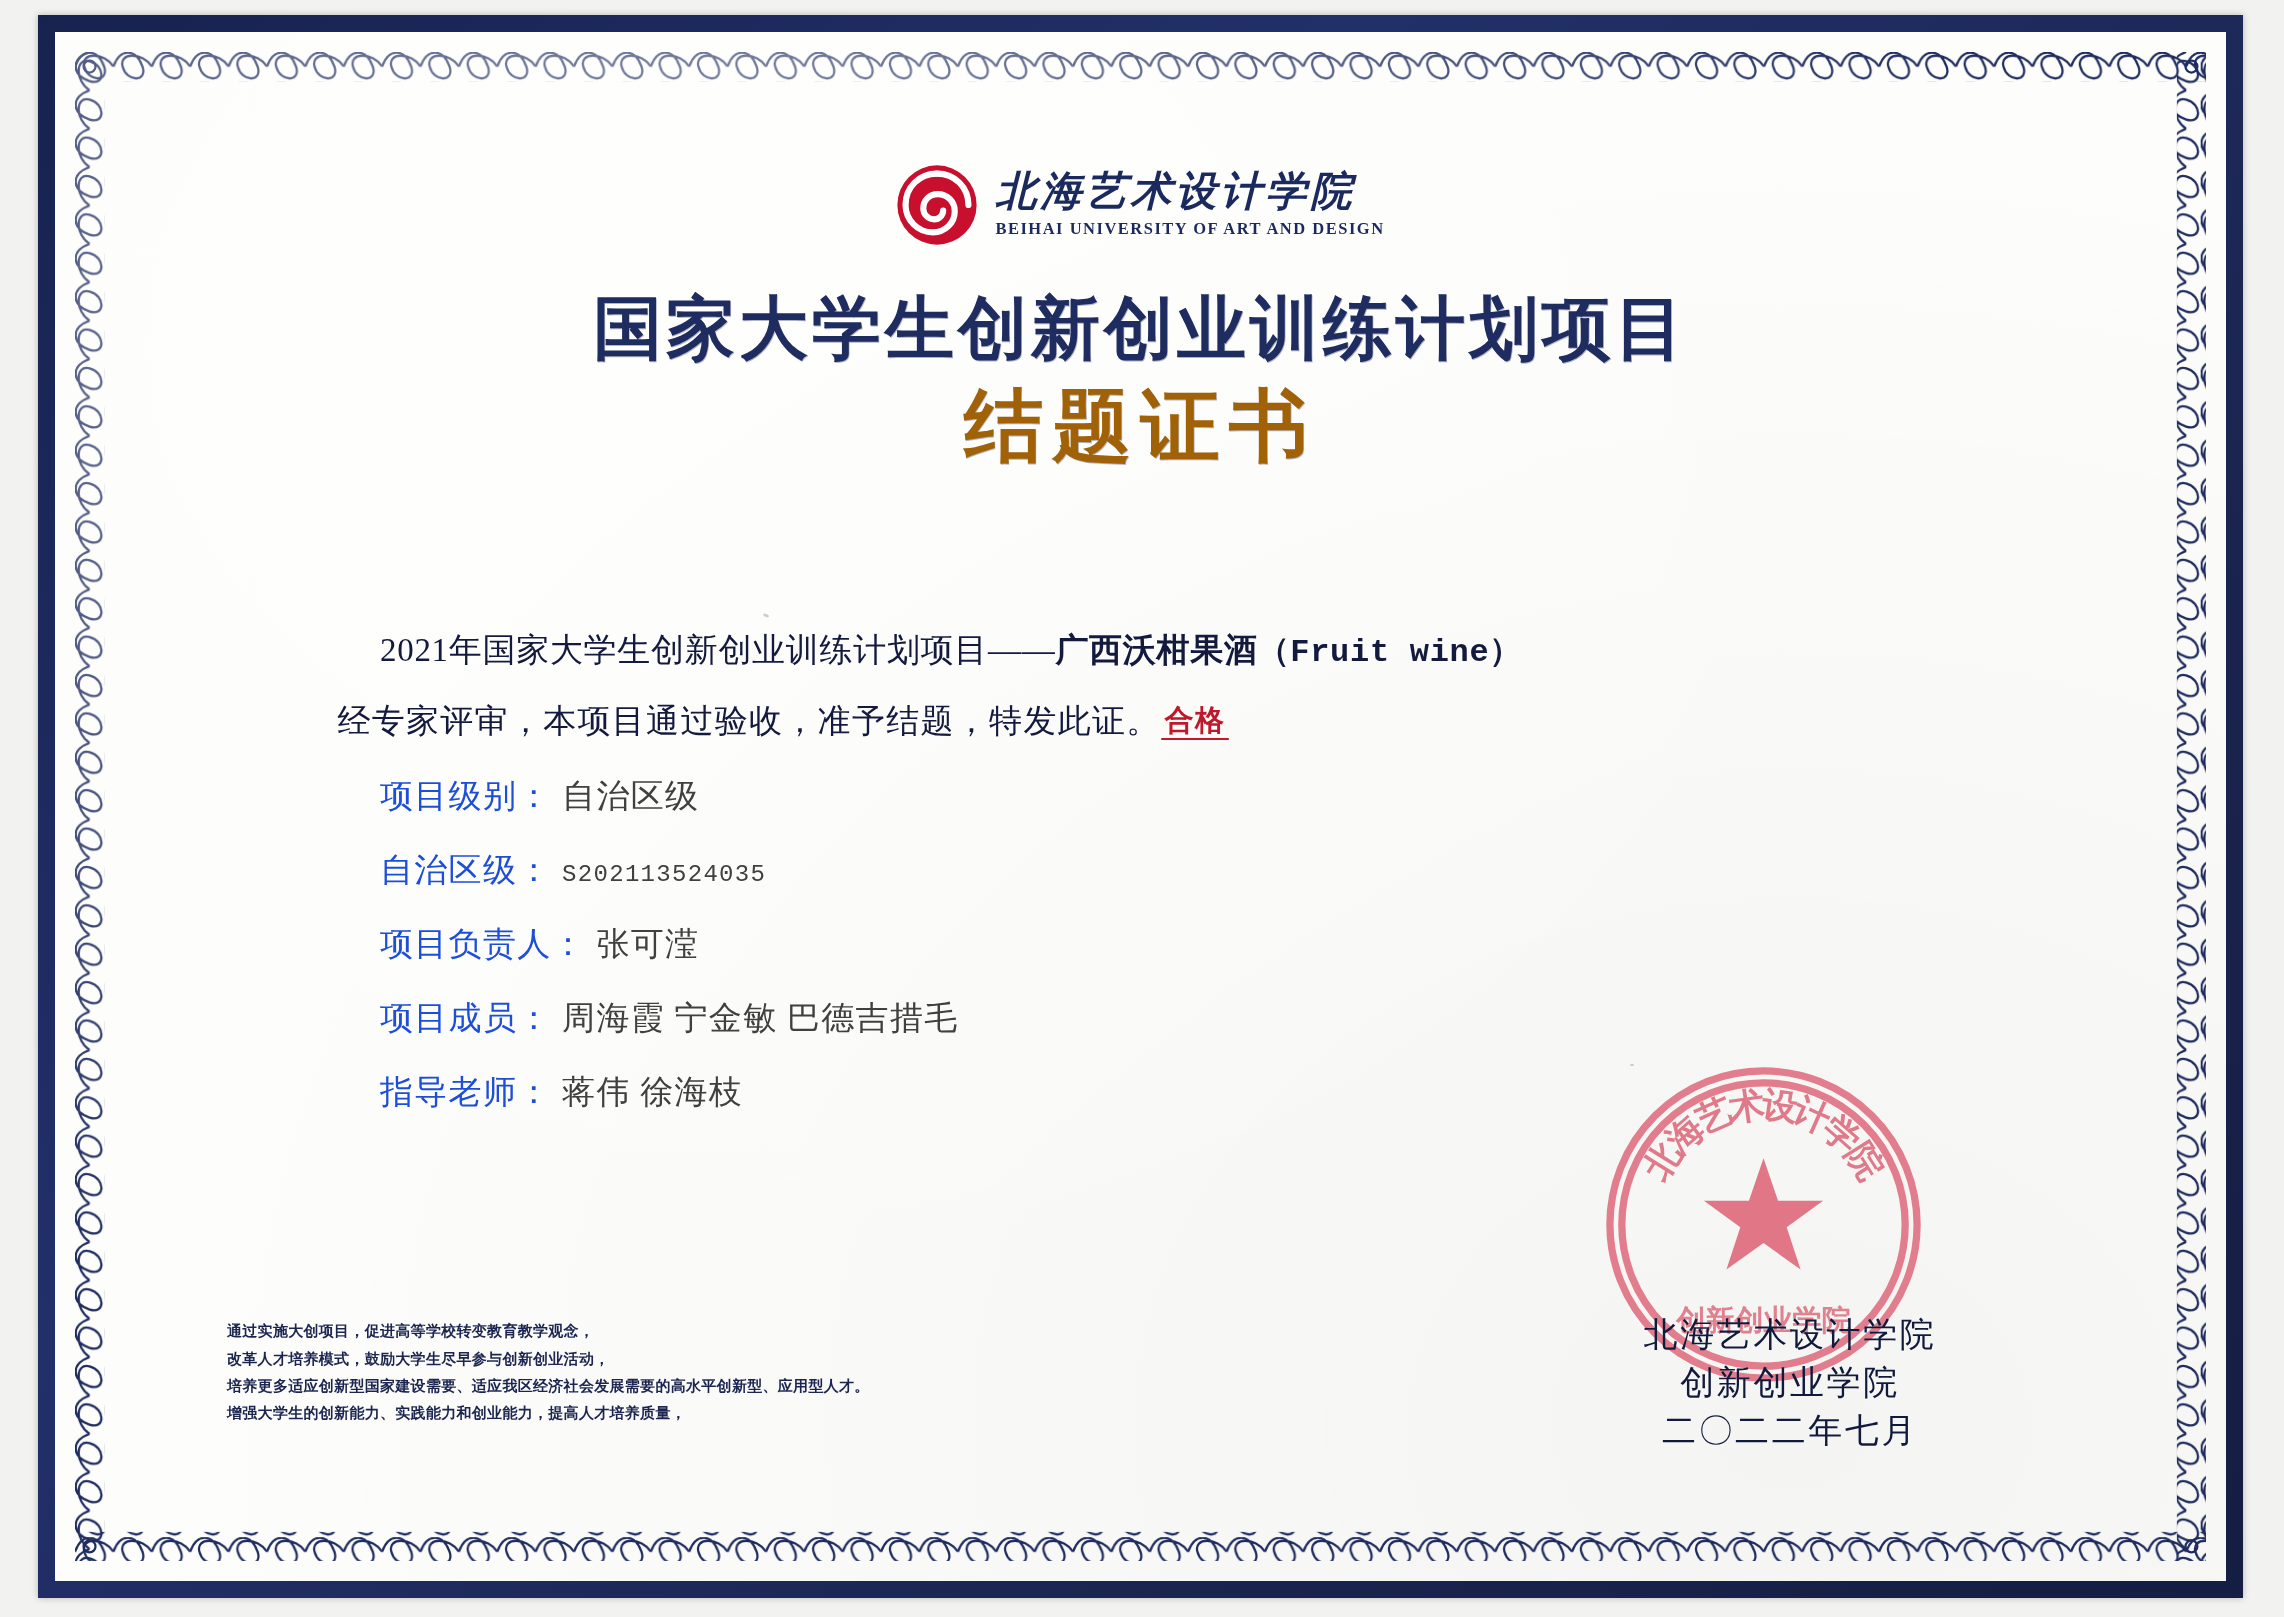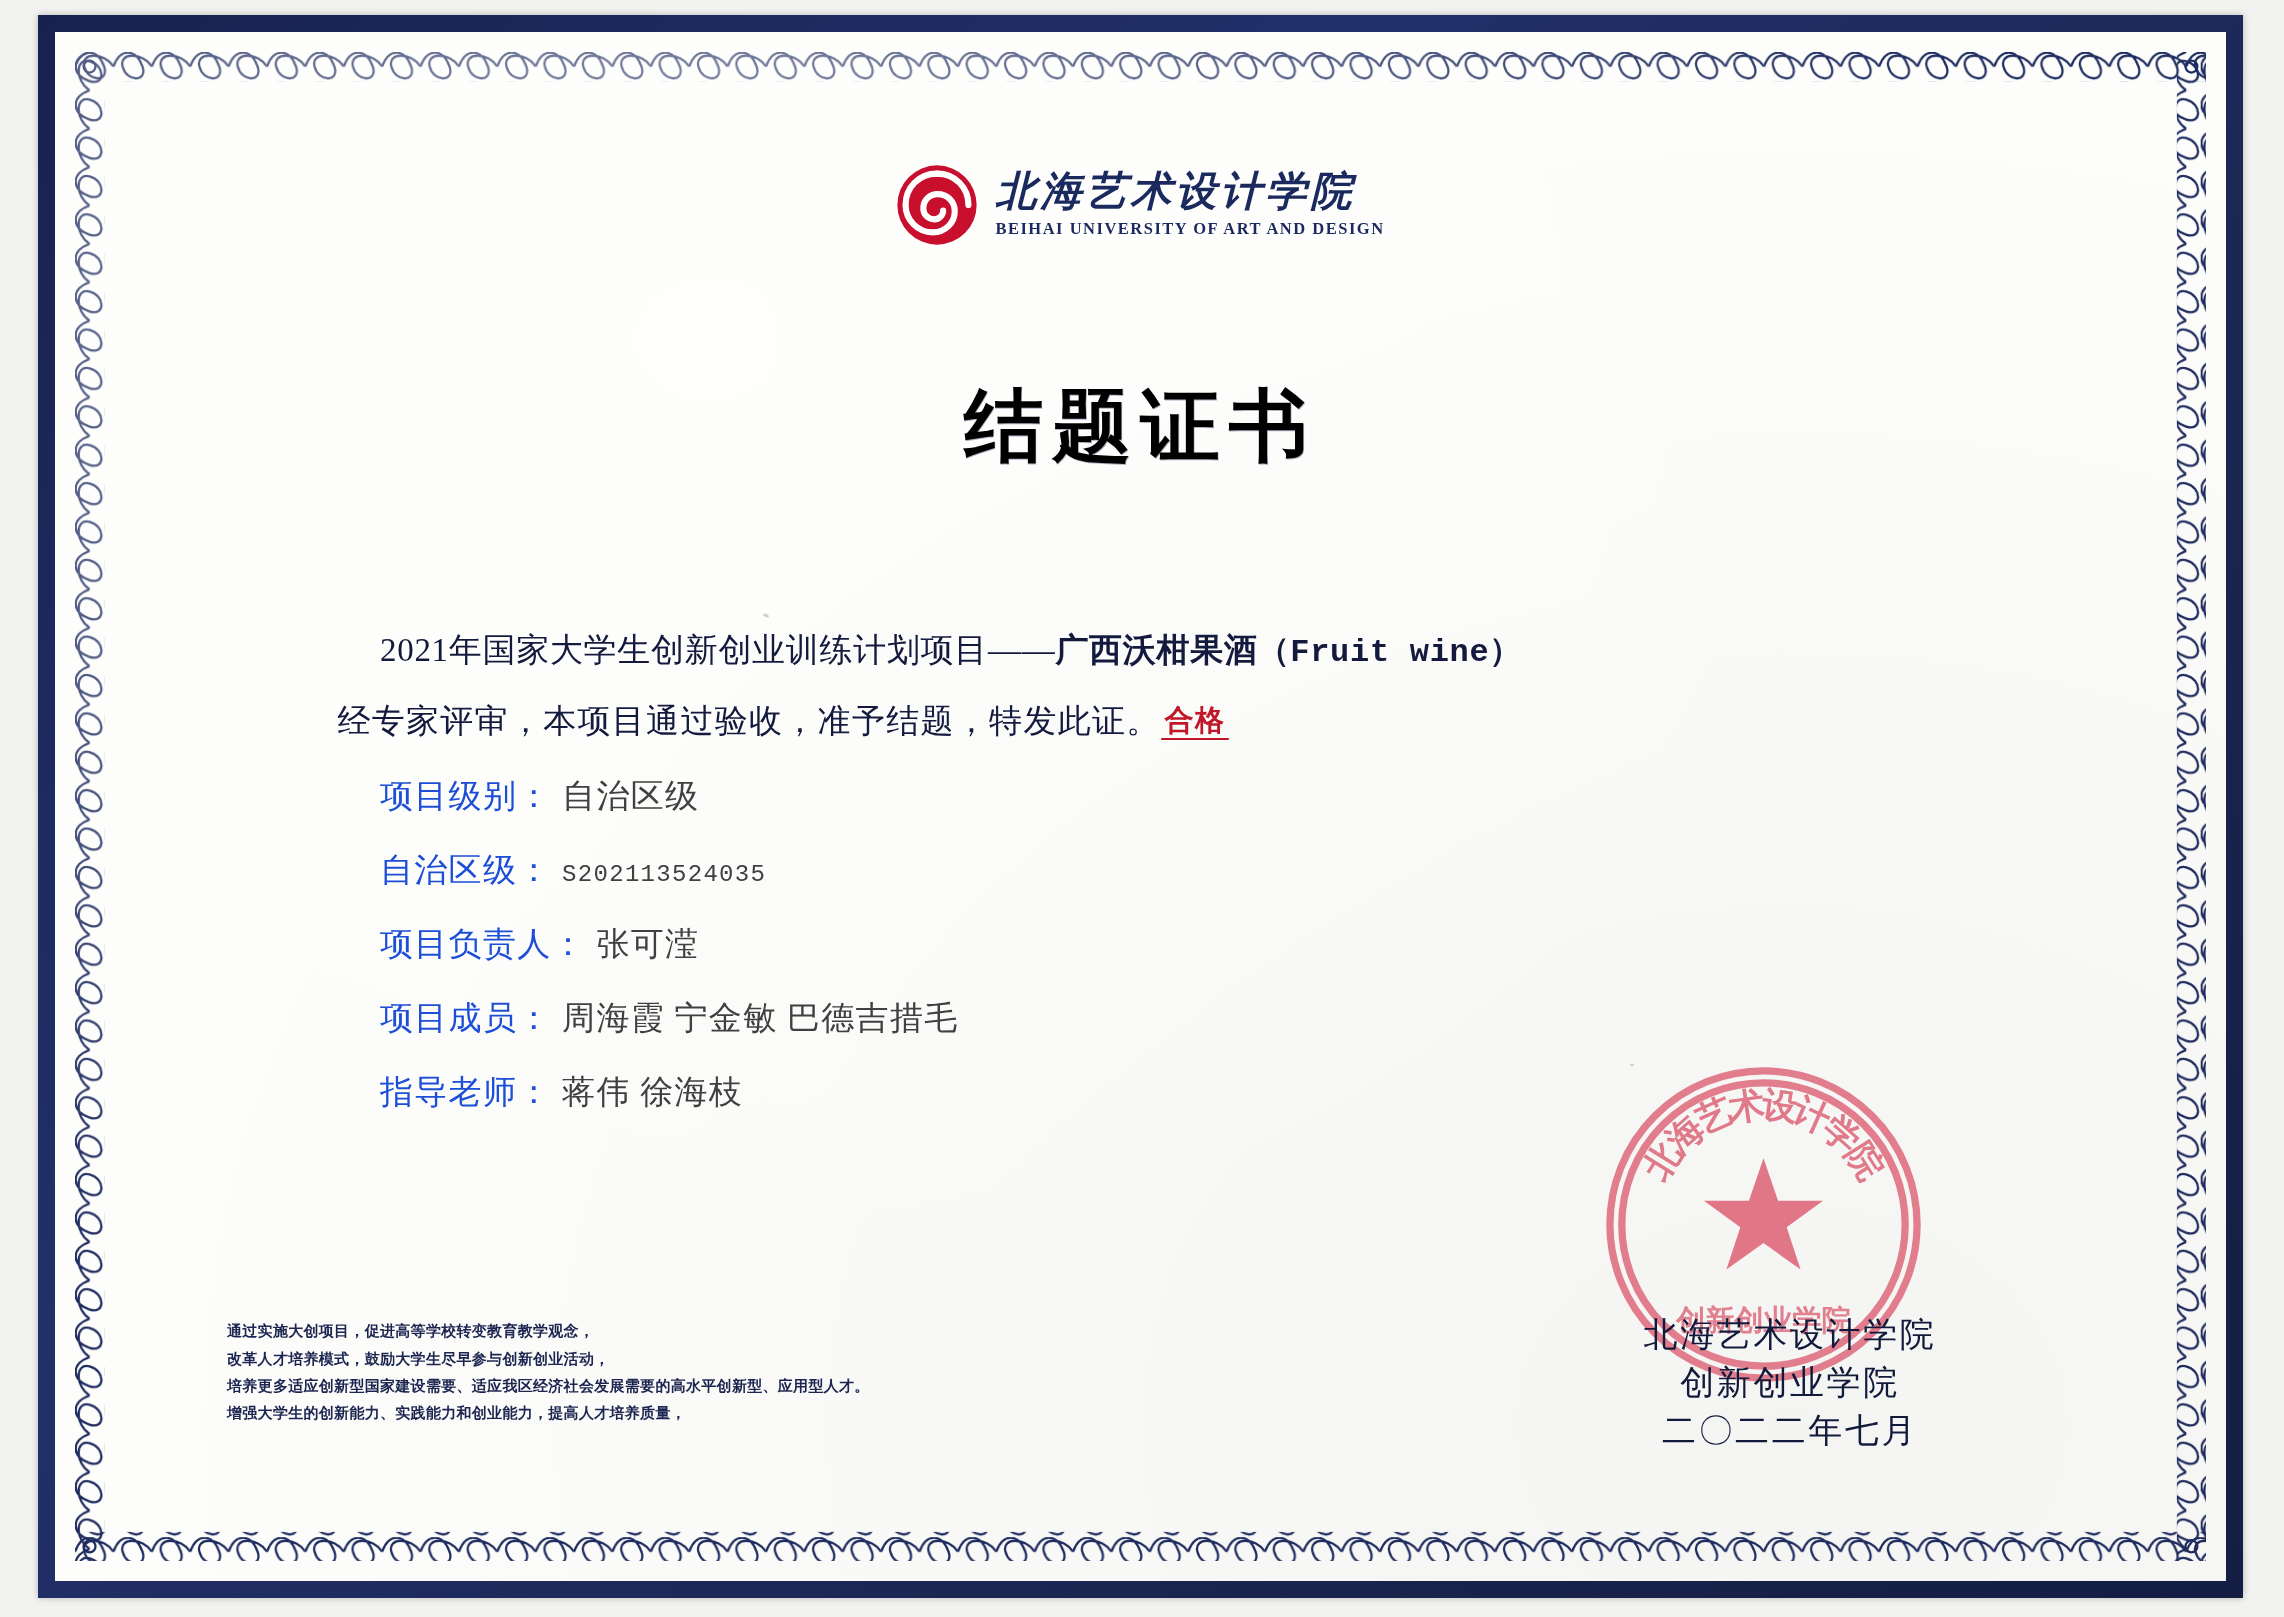--- a/index.html
+++ b/index.html
@@ -132,21 +132,21 @@
   }
   .title-sub {
     position: absolute;
     top: 263px;
     left: 0; right: 0;
     text-align: center;
     font-family: "Liberation Serif", serif;
     font-weight: 700;
     font-size: 79px;
     letter-spacing: 9.3px;
-    color: #000000;
+    color: #a16207;
     text-shadow: 0.7px 0.7px 0 rgba(31,44,96,0.35);
   }
 
   
   .body-block {
     position: absolute;
     top: 523px;
     left: 198px;
     right: 79px;
     color: #12183a;
@@ -324,20 +324,21 @@
                 <path d="M60 14 C86 14 106 34 106 60" fill="none" stroke="#ffffff" stroke-width="9" stroke-linecap="round"></path>
               </svg>
             </div>
             <div class="logo-text-block">
               <div class="logo-cn">北海艺术设计学院</div>
               <div class="logo-en">BEIHAI UNIVERSITY OF ART AND DESIGN</div>
             </div>
           </div>
         </div>
 
+        <div class="title-main">国家大学生创新创业训练计划项目</div>
         <div class="title-sub">结题证书</div>
 
         <div class="body-block">
 
           <div class="ln line1">
             <span class="plain">2021年国家大学生创新创业训练计划项目——</span><span class="bold">广西沃柑果酒</span><span class="latin">（Fruit wine）</span>
           </div>
 
           <div class="ln line2">
             <span class="txt">经专家评审，本项目通过验收，准予结题，特发此证。</span>

